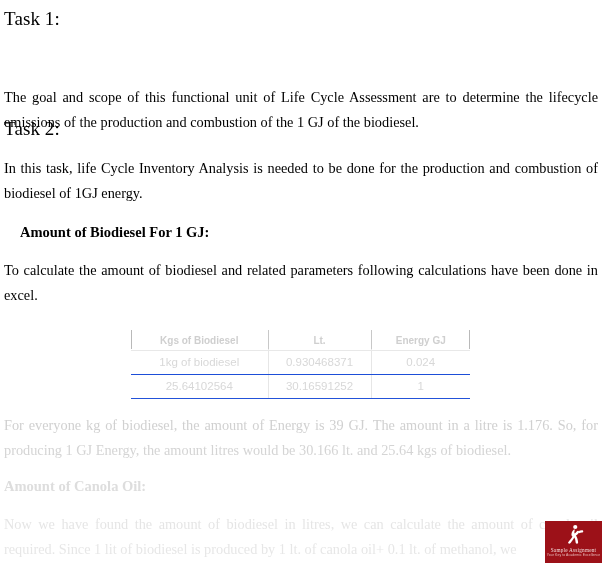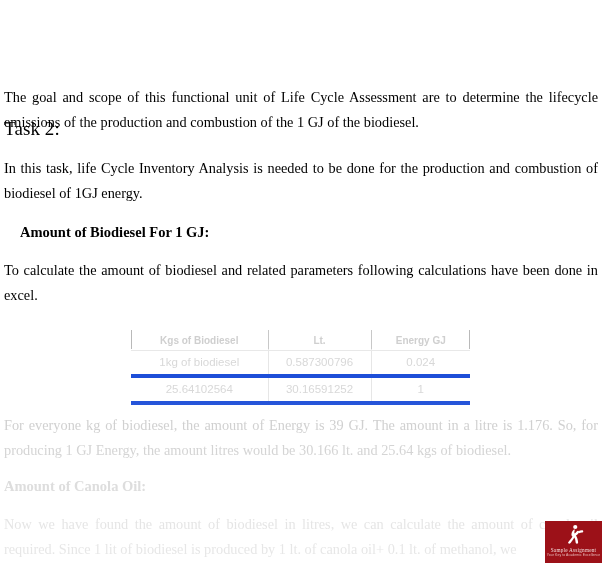--- a/index.html
+++ b/index.html
@@ -111,21 +111,21 @@
     line-height: 12px;
     vertical-align: bottom;
     border-bottom: 1px solid #e8e8e8;
   }
 
   table.calc-table td {
     font-size: 11.5px;
     color: #d8d8d8;
     height: 17px;
     line-height: 17px;
-    border-bottom: 4px solid #1d4ed8;
+    border-bottom: 1px solid #1d4ed8;
   }
 
   
   table.calc-table th.vr,
   table.calc-table td.vr {
     border-left: 1px solid #e6e6e6;
   }
 
   
   #tbl-edge-left,
@@ -216,20 +216,23 @@
     white-space: nowrap;
   }
 </style>
 </head>
 <body>
 
 <div id="page">
 
   <div class="doc-body">
 
+    <div class="blk" id="h-task1">
+      <h1 class="task-heading">Task 1:</h1>
+    </div>
 
     <div class="blk" id="p-task1">
       <p class="para">The goal and scope of this functional unit of Life Cycle Assessment are to determine the lifecycle emissions of the production and combustion of the 1 GJ of the biodiesel.</p>
     </div>
 
     <div class="blk" id="h-task2">
       <h1 class="task-heading">Task 2:</h1>
     </div>
 
     <div class="blk" id="p-task2">
@@ -273,21 +276,21 @@
       <thead>
         <tr>
           <th>Kgs of Biodiesel</th>
           <th class="vr">Lt.</th>
           <th class="vr">Energy GJ</th>
         </tr>
       </thead>
       <tbody>
         <tr>
           <td>1kg of biodiesel</td>
-          <td class="vr">0.587300796</td>
+          <td class="vr">0.930468371</td>
           <td class="vr">0.024</td>
         </tr>
         <tr>
           <td>25.64102564</td>
           <td class="vr">30.16591252</td>
           <td class="vr">1</td>
         </tr>
       </tbody>
     </table>
   </div>

